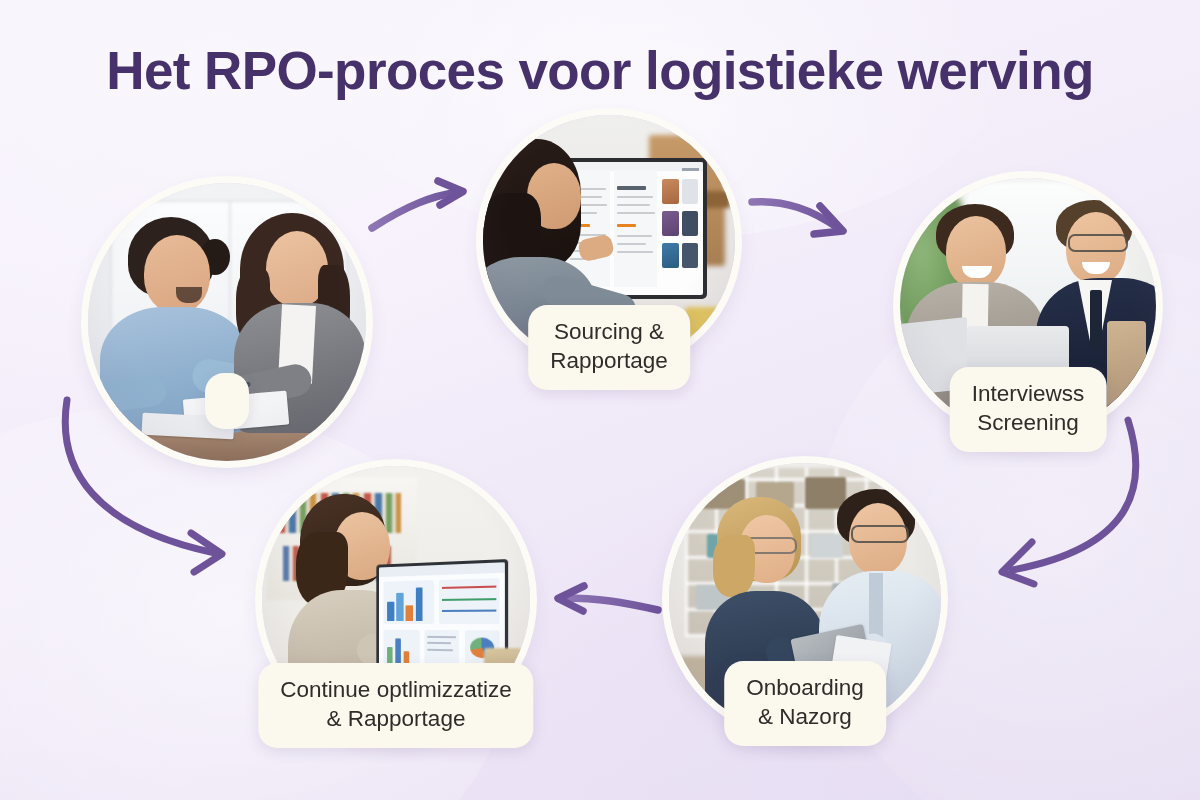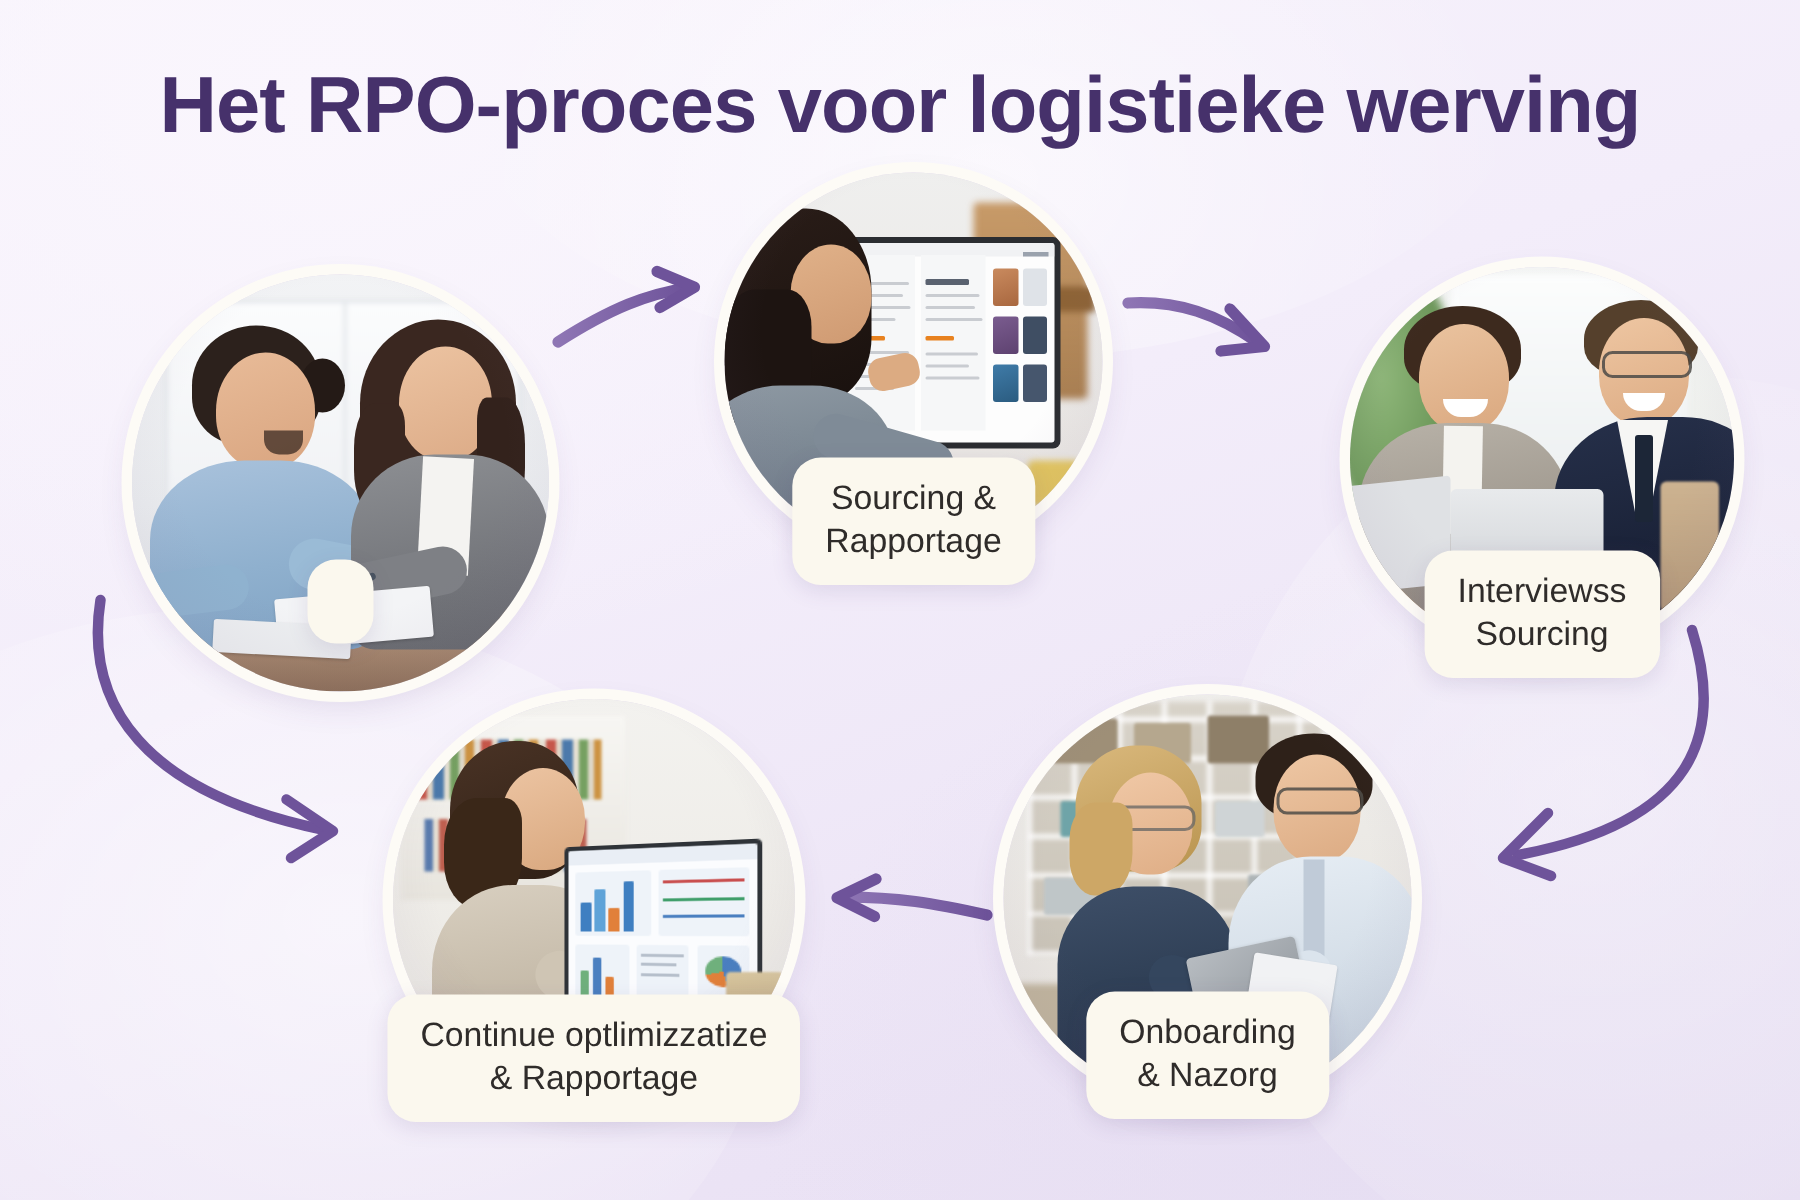--- a/index.html
+++ b/index.html
@@ -398,21 +398,21 @@
         <div style="position:absolute; left:-4%; top:56%; width:30%; height:28%; background:#dfe1e4; border-radius:3px; transform:skewY(-6deg);"></div>
         <div style="position:absolute; left:26%; top:58%; width:40%; height:28%; background:linear-gradient(180deg,#e8eaec 0%,#cfd2d6 100%); border-radius:4px;"></div>
         <div style="position:absolute; left:26%; bottom:6%; width:44%; height:8%; background:#d7d9dd; border-radius:2px 2px 6px 6px;"></div>
         <div style="position:absolute; right:4%; top:56%; width:15%; height:34%; background:linear-gradient(180deg,#cdb391 0%,#b59a78 100%); border-radius:4px; filter:blur(.6px);"></div>
         <div style="position:absolute; left:58%; bottom:8%; width:14%; height:4%; background:#eceef0; border-radius:2px;"></div>
       </div>
       <div class="vignette"></div>
     </div>
     <div class="lbl">
       <span>Interviewss</span><br>
-      <span>Sourcing</span>
+      <span>Screening</span>
     </div>
   </div>
 
   <div class="step" id="step-5">
     <div class="photo">
       <div class="scene s5-bg">
         <div class="s5-rack"></div>
         <div class="s5-box" style="left:12%; top:6%;  width:16%; height:11%; background:#9e8f77;"></div>
         <div class="s5-box" style="left:32%; top:7%;  width:14%; height:10%; background:#b5a78e;"></div>
         <div class="s5-box" style="left:50%; top:5%;  width:15%; height:12%; background:#8e7f68;"></div>

